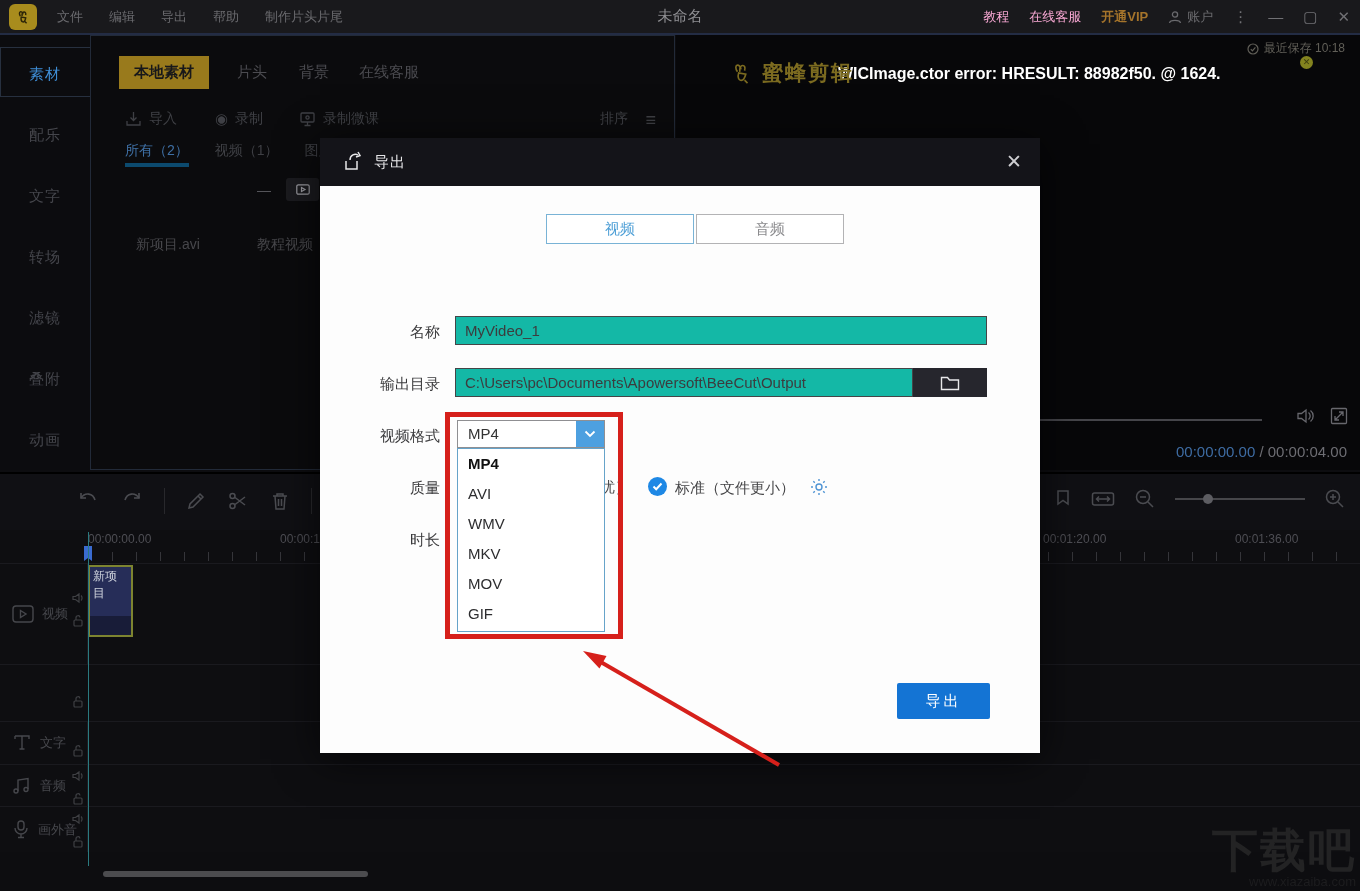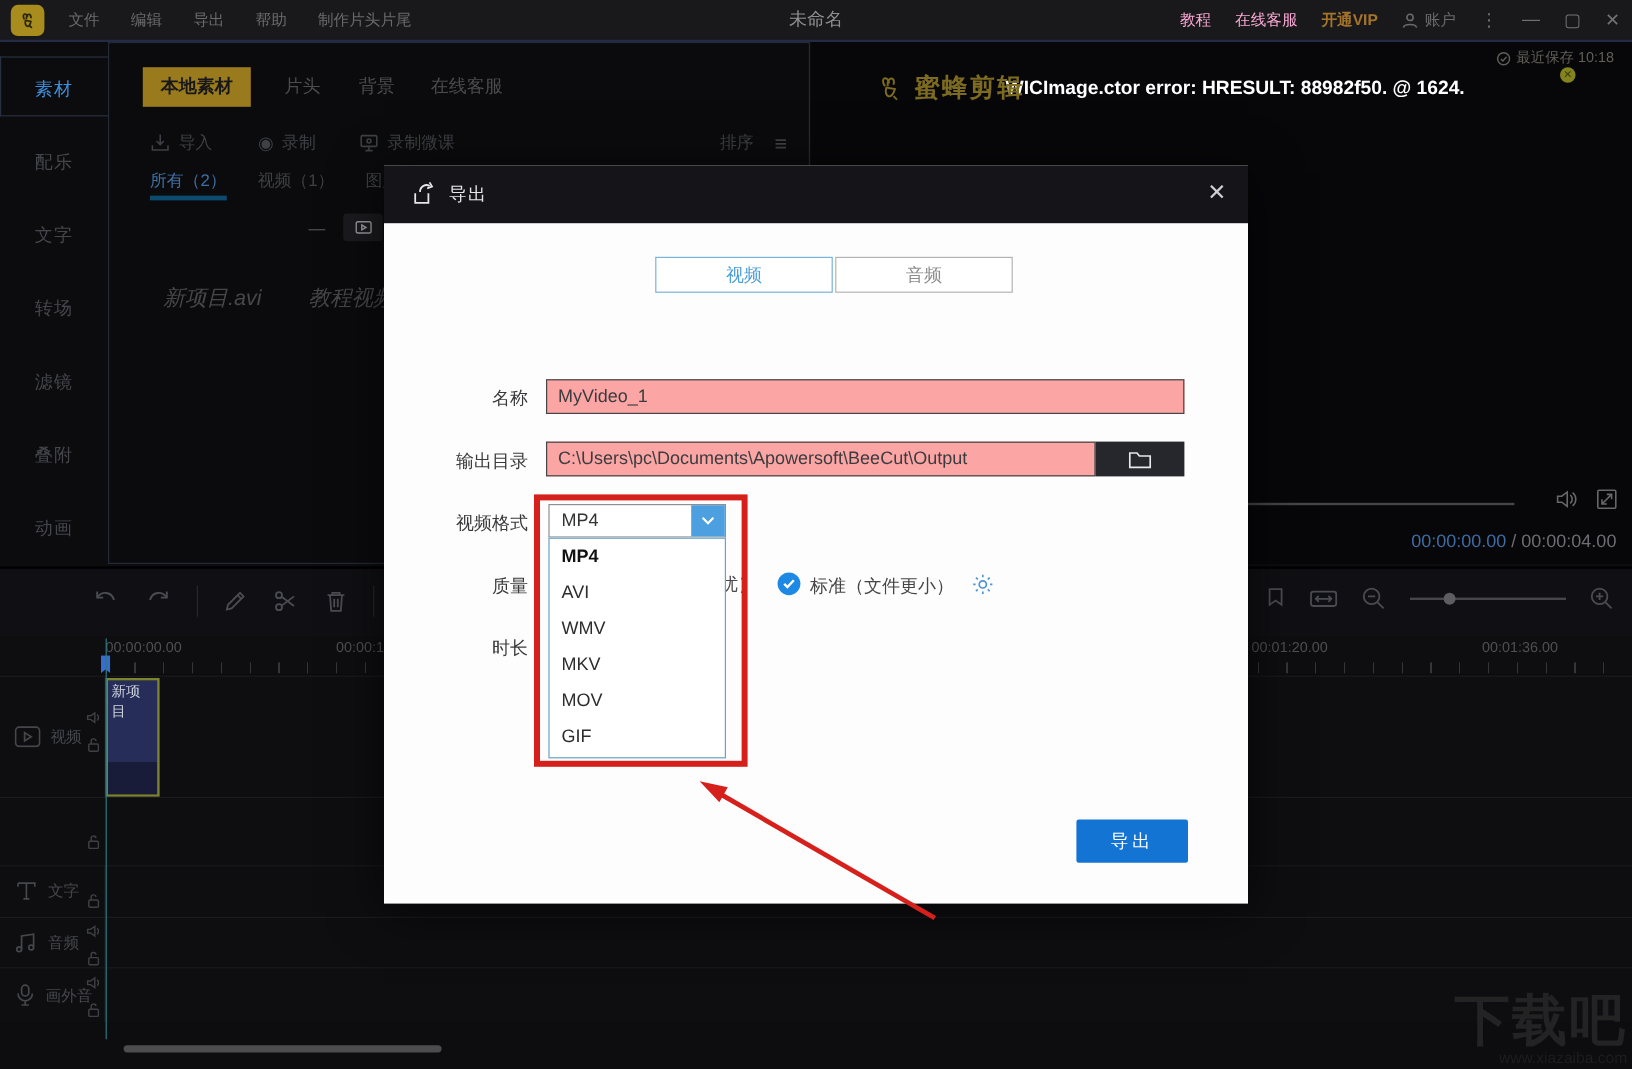--- a/index.html
+++ b/index.html
@@ -26,21 +26,21 @@
   .rail-item.active { color:#3f8fd8; }
   .rail-tabbox { position:absolute; left:0; top:12px; width:90px; height:50px; border-top:1px solid #27303f; border-bottom:1px solid #27303f; border-left:1px solid #27303f; }
 
   
   .media-panel { position:absolute; left:90px; top:35px; width:585px; height:435px; background:#0b0b0d; border:1px solid #222a38; z-index:2; }
   .mtab { position:absolute; top:20px; height:33px; display:flex; align-items:center; justify-content:center; font-size:15px; color:#4b4b50;text-align:center; }
   .mtab.gold { background:#997a1c; color:#18181a; font-weight:bold; }
   .mtool { position:absolute; top:74px; display:flex; align-items:center; gap:7px; color:#3f4045; font-size:14px; }
   .filters { position:absolute; top:106px; left:34px; display:flex; gap:26px; font-size:14px; color:#3f4045; }
   .filters .active { color:#3f70a5; border-bottom:4px solid #0c4a6e; padding-bottom:3px; }
-  .thumb-label { position:absolute; top:200px; font-size:18px; color:#47474b;font-style:italic; }
+  .thumb-label { position:absolute; top:200px; font-size:14px; color:#47474b; }
   .mini-thumb { position:absolute; left:195px; top:142px; width:33px; height:23px; background:#1b1b1f; border-radius:3px; display:flex; align-items:center; justify-content:center; color:#8e8e94; }
   .mini-dash { position:absolute; left:166px; top:146px; color:#55555a; font-size:14px; }
 
   
   .preview { position:absolute; left:676px; top:35px; width:684px; height:435px; background:#070709; z-index:2; }
   .save-status { position:absolute; right:15px; top:5px; display:flex; gap:5px; align-items:center; color:#615f58; font-size:12px; }
   .notif-close { position:absolute; right:47px; top:21px; width:13px; height:13px; border-radius:50%; background:#83831f; color:#3c3c0e; font-size:9px; line-height:13px; text-align:center; }
   .bee-wm { position:absolute; left:52px; top:24px; display:flex; align-items:center; gap:8px; color:#7c6b20; font-size:21px; font-weight:bold; letter-spacing:2px; }
   .err-text { position:absolute; left:162px; top:30px; color:#ffffff; font-size:16px; font-weight:bold; }
   .seekline { position:absolute; left:24px; top:384px; width:562px; height:2px; background:#45454a; }
@@ -59,40 +59,40 @@
   
   .ruler { position:absolute; left:0; top:530px; width:1360px; height:32px; background:#0e0e11; z-index:2; }
   .ruler-label { position:absolute; top:2px; font-size:12px; color:#4e4e54; }
   .ruler-ticks { position:absolute; left:88px; top:22px; width:1272px; height:9px;
     background-image:repeating-linear-gradient(to right,#35353a 0 1px,transparent 1px 24px); }
   .tracks { position:absolute; left:0; top:562px; width:1360px; height:290px; background:#0e0e11; z-index:2; }
   .trow { position:absolute; left:0; width:1360px; border-top:1px solid #1a1a1f; }
   .thead { position:absolute; left:0; top:0; bottom:0; width:88px; border-right:1px solid #1c1c21; display:flex; align-items:center; gap:8px; padding-left:12px; color:#46474c; }
   .thead .tlabel { font-size:13px; }
   .tside { position:absolute; left:72px; display:flex; flex-direction:column; gap:10px; color:#3f4044; }
-  .clip { position:absolute; left:88px; top:1px; width:45px; height:99px; background:linear-gradient(#262d58 72%,#181c38 72%); border:2px solid #7d8430; color:#ced2dc; font-size:12px; padding:1px 3px; }
+  .clip { position:absolute; left:88px; top:1px; width:45px; height:72px; background:linear-gradient(#262d58 72%,#181c38 72%); border:2px solid #7d8430; color:#ced2dc; font-size:12px; padding:1px 3px; }
   .playhead { position:absolute; left:88px; top:532px; width:1px; height:334px; background:#2a7a80; z-index:3; }
   .ph-flag { position:absolute; left:84px; top:546px; width:8px; height:15px; background:#3a6bd0; clip-path:polygon(0 0,100% 0,100% 100%,50% 80%,0 100%); z-index:3; }
   .hscroll { position:absolute; left:103px; top:871px; width:265px; height:6px; border-radius:3px; background:#4c4c4f; z-index:3; }
 
   
   .site-wm { position:absolute; right:4px; bottom:2px; text-align:right; z-index:2; }
   .site-wm .big { font-size:46px; font-weight:bold; color:#232324; letter-spacing:2px; }
   .site-wm .small { font-size:13px; color:#1d1d1f; margin-top:-8px; }
 
   
   .dialog { position:absolute; left:320px; top:138px; width:720px; height:615px; background:#fdfdfd; box-shadow:0 6px 40px rgba(0,0,0,.65); z-index:10; }
   .dlg-header { position:absolute; left:0; top:0; width:720px; height:48px; background:#141419; display:flex; align-items:center; color:#e6e6e8; }
   .dlg-title { font-size:15px; margin-left:10px; letter-spacing:1px; }
   .dlg-close { position:absolute; right:18px; top:12px; color:#cfcfd2; font-size:19px; }
   .dlg-tab { position:absolute; top:76px; width:148px; height:30px; display:flex; align-items:center; justify-content:center; font-size:15px; background:#fff; }
   .dlg-tab.on { border:1px solid #79b3d6; color:#4e9fd6; }
   .dlg-tab.off { border:1px solid #b3b3b5; color:#8b8b8e; }
   .frow-label { position:absolute; font-size:15px; color:#3a3a3c; text-align:right; width:70px; }
-  .txt-input { position:absolute; height:29px; border:1px solid #454547; background:#fca5a5; font-size:15px; color:#3c3c3e; padding:0 9px; font-family:"Liberation Sans",sans-serif; }
+  .txt-input { position:absolute; height:29px; border:1px solid #454547; background:#14b8a6; font-size:15px; color:#3c3c3e; padding:0 9px; font-family:"Liberation Sans",sans-serif; }
   .folder-btn { position:absolute; left:593px; top:230px; width:74px; height:29px; background:#26262d; display:flex; align-items:center; justify-content:center; color:#e8e8ea; }
   .combo { position:absolute; left:137px; top:282px; width:148px; height:28px; border:1px solid #8f8f92; background:#fff; z-index:21; }
   .combo .val { position:absolute; left:10px; top:4px; font-size:15px; color:#333; }
   .combo .dd-btn { position:absolute; right:0; top:0; width:28px; height:26px; background:#4da0e0; color:#fff; display:flex; align-items:center; justify-content:center; }
   .dd-list { position:absolute; left:137px; top:310px; width:148px; height:184px; background:#fff; border:1px solid #66a3c9; z-index:21; }
   .dd-item { height:30px; line-height:30px; padding-left:10px; font-size:15px; color:#2d2d2f; }
   .dd-item:first-child { color:#111; font-weight:bold; }
   .quality-partial { position:absolute; left:280px; top:340px; font-size:15px; color:#4a4a4c; z-index:9; }
   .radio-check { position:absolute; left:328px; top:339px; width:19px; height:19px; border-radius:50%; background:#1e88e5; color:#fff; display:flex; align-items:center; justify-content:center; }
   .quality-std { position:absolute; left:355px; top:341px; font-size:15px; color:#454547; }

